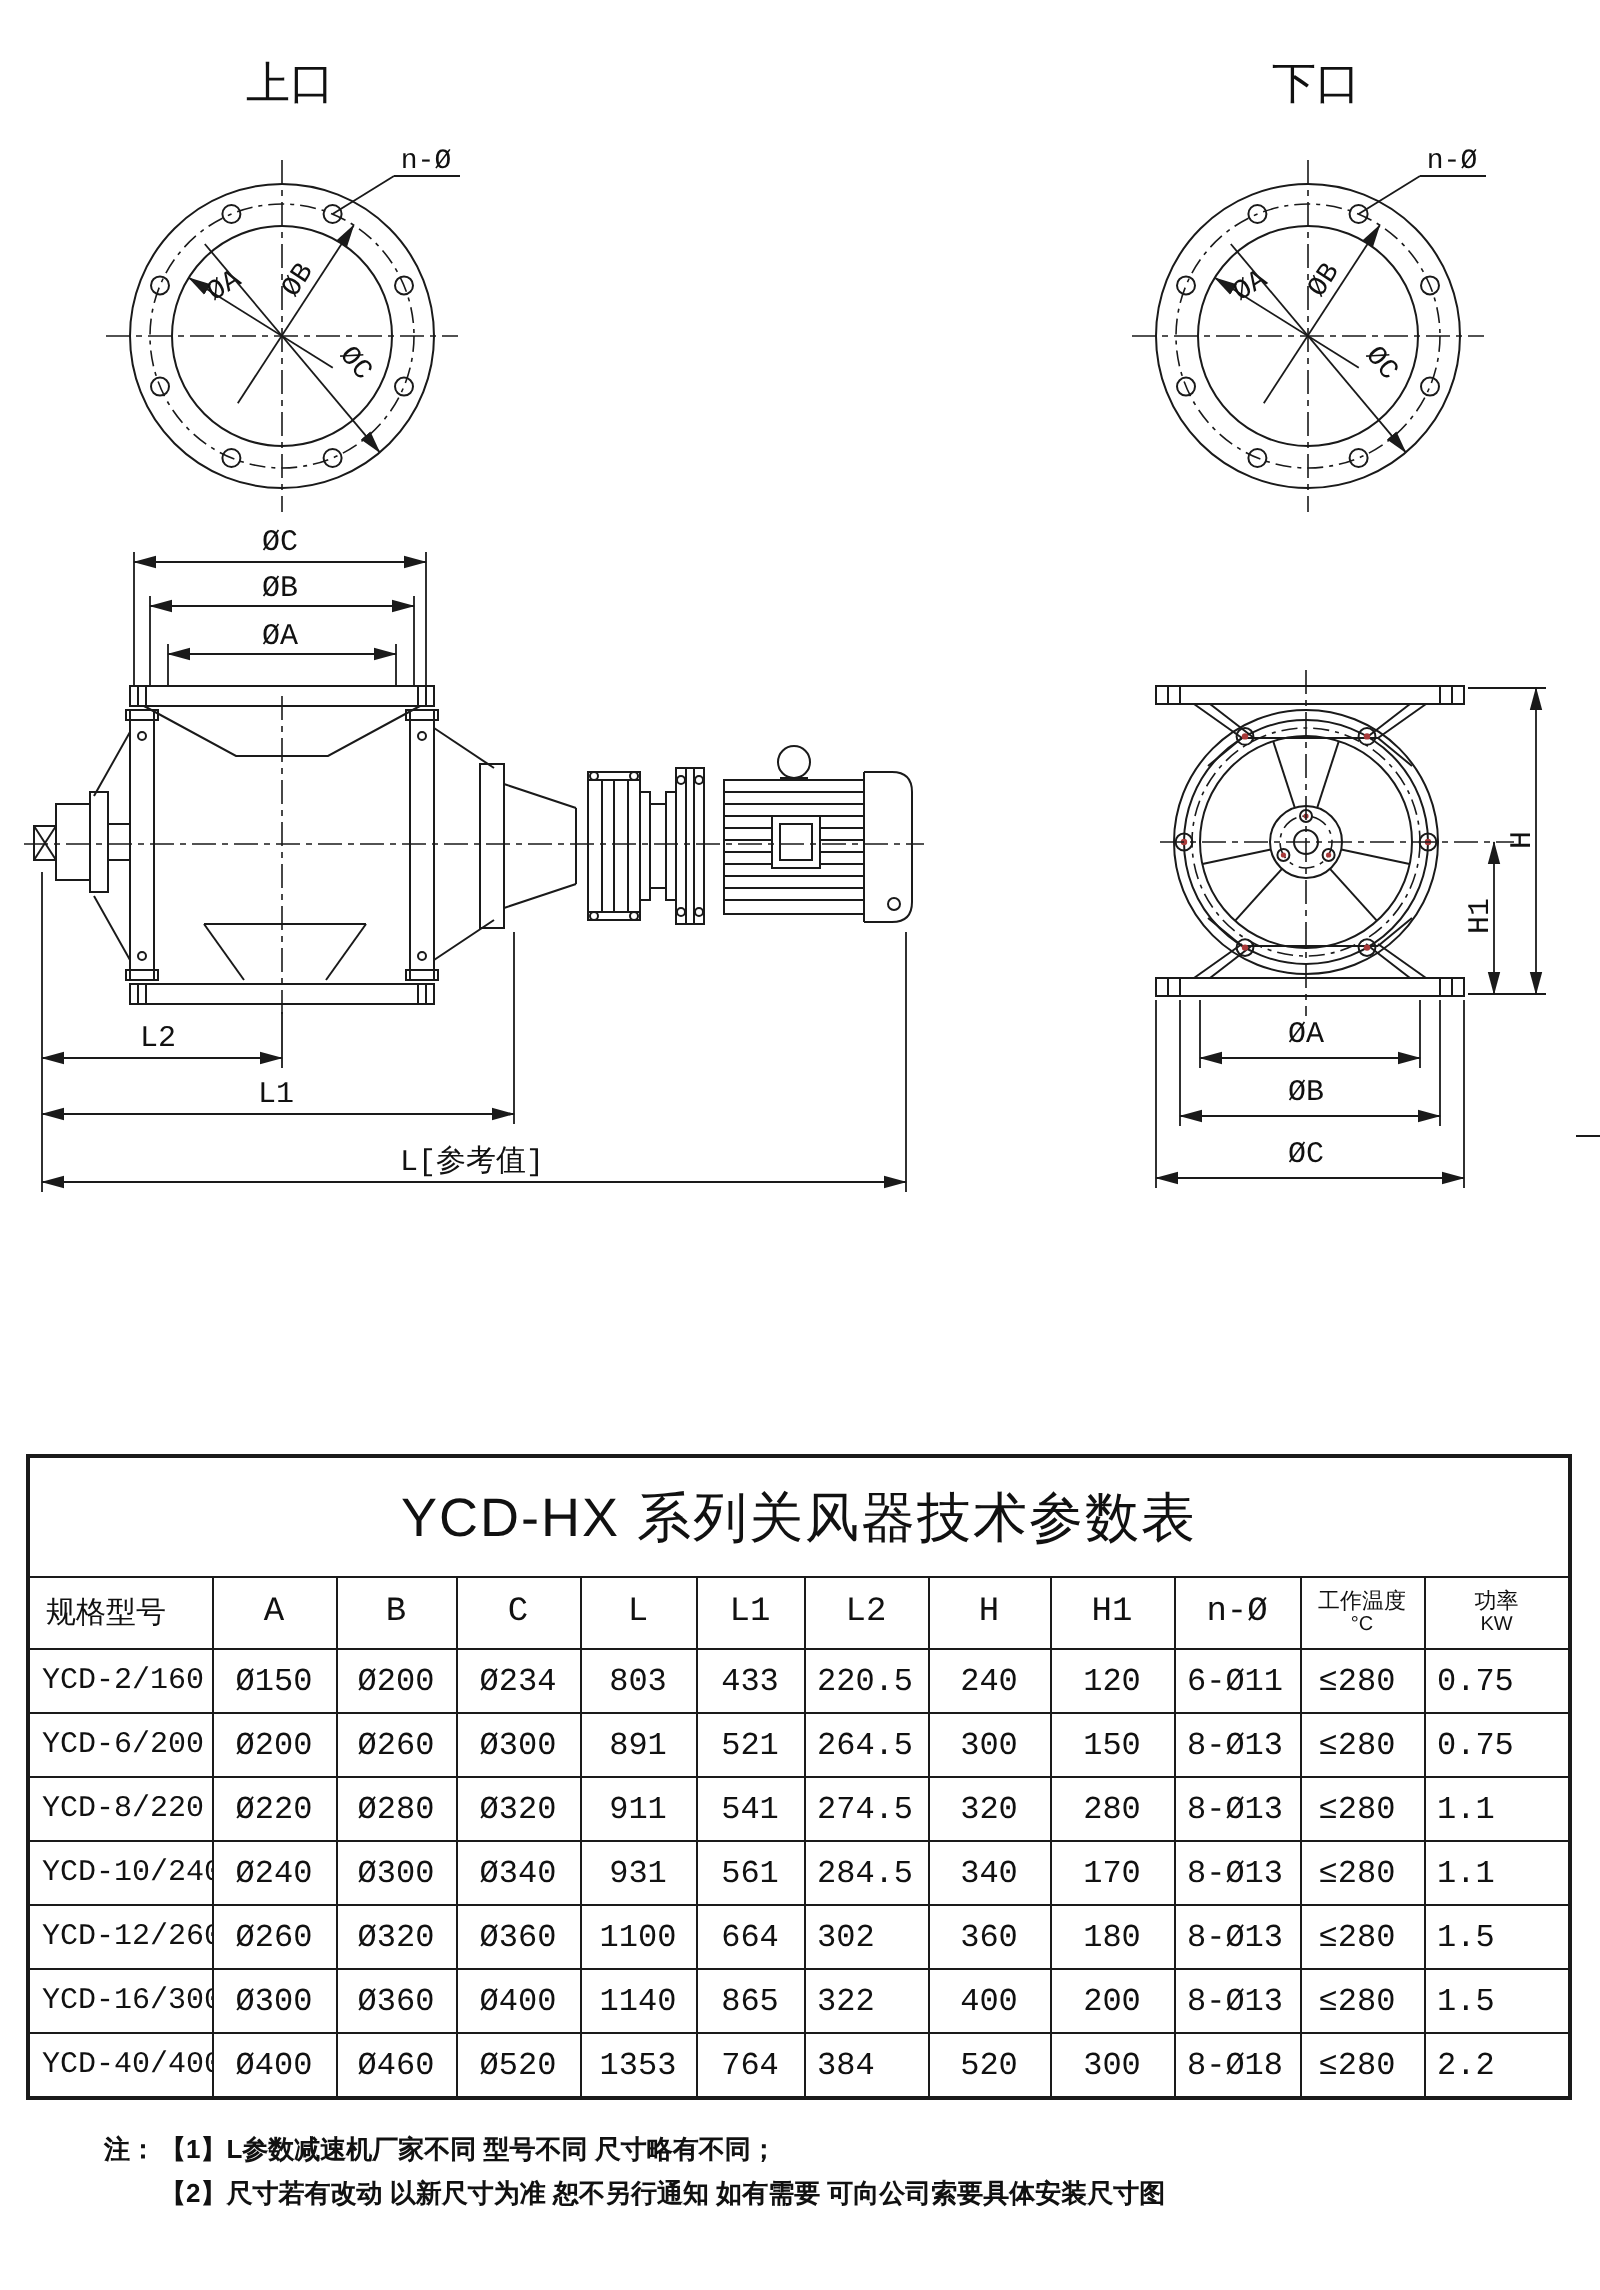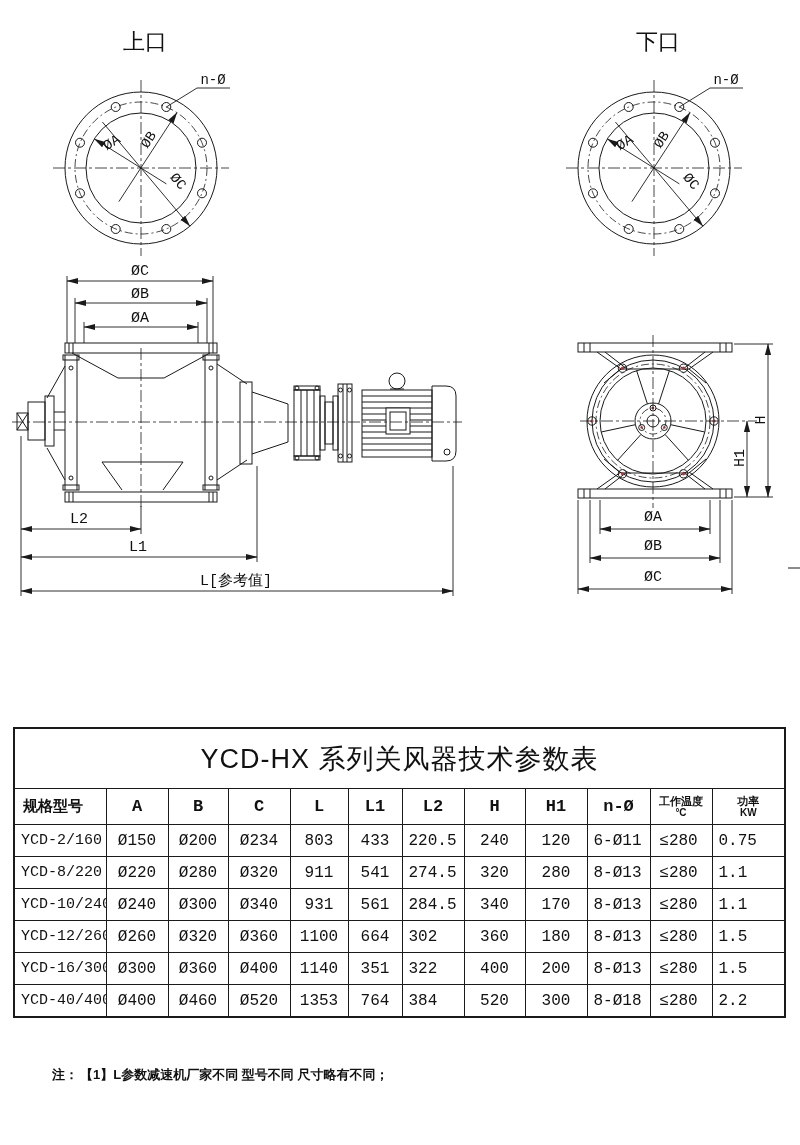--- a/index.html
+++ b/index.html
@@ -12,21 +12,21 @@
   .dim{stroke:#1a1a1a;fill:none;stroke-width:0.9;}
   .dt{font-family:"Liberation Mono","DejaVu Sans Mono",monospace;font-size:15px;}
   .dts{font-family:"Liberation Mono","DejaVu Sans Mono",monospace;font-size:14px;}
   .cjt{font-family:"Liberation Sans",sans-serif;font-size:22px;}
   .boltdot{fill:#a83a3a;stroke:none;}
 
   #spec-table{position:absolute;left:13px;top:683px;width:771px;border-collapse:collapse;table-layout:fixed;margin-top:44px;}
   #spec-table td,#spec-table th{border:1px solid #1a1a1a;overflow:hidden;white-space:nowrap;}
   #spec-table{border:2px solid #1a1a1a;}
   .title-row td{height:57px;text-align:center;font-size:27px;letter-spacing:1px;font-family:"Liberation Sans",sans-serif;}
-  .head-row th{height:33px;font-weight:bold;font-family:"Liberation Mono","DejaVu Sans Mono",monospace;font-size:17px;text-align:center;}
+  .head-row th{height:33px;font-weight:normal;font-family:"Liberation Mono","DejaVu Sans Mono",monospace;font-size:17px;text-align:center;}
   .head-row th.model-h{font-family:"Liberation Sans",sans-serif;font-size:15px;text-align:left;padding-left:8px;}
   .head-row th.stack{font-family:"Liberation Sans",sans-serif;font-size:11px;line-height:12px;}
   .head-row th.stack .sub{font-size:10px;}
   #spec-table tbody td{height:29px;font-family:"Liberation Mono","DejaVu Sans Mono",monospace;font-size:16px;text-align:center;}
   #spec-table tbody td:first-child{font-size:15px;}
   #spec-table tbody td.a-left{text-align:left;padding-left:6px;font-family:Liberation Mono, monospace;}
   #spec-table tbody td.a-right{text-align:center;padding-right:6px;}
 
   .notes{position:absolute;left:52px;top:1064px;display:flex;font-size:13px;font-weight:bold;line-height:22px;}
   .notes .lines{margin-left:2px;}
@@ -360,20 +360,34 @@
         <td class="a-center">803</td>
         <td class="a-center">433</td>
         <td class="a-left">220.5</td>
         <td class="a-center">240</td>
         <td class="a-center">120</td>
         <td class="a-left">6-Ø11</td>
         <td class="a-right">≤280</td>
         <td class="a-left">0.75</td>
       </tr>
       <tr>
+        <td class="a-left">YCD-6/200</td>
+        <td class="a-center">Ø200</td>
+        <td class="a-center">Ø260</td>
+        <td class="a-center">Ø300</td>
+        <td class="a-center">891</td>
+        <td class="a-center">521</td>
+        <td class="a-left">264.5</td>
+        <td class="a-center">300</td>
+        <td class="a-center">150</td>
+        <td class="a-left">8-Ø13</td>
+        <td class="a-right">≤280</td>
+        <td class="a-left">0.75</td>
+      </tr>
+      <tr>
         <td class="a-left">YCD-8/220</td>
         <td class="a-center">Ø220</td>
         <td class="a-center">Ø280</td>
         <td class="a-center">Ø320</td>
         <td class="a-center">911</td>
         <td class="a-center">541</td>
         <td class="a-left">274.5</td>
         <td class="a-center">320</td>
         <td class="a-center">280</td>
         <td class="a-left">8-Ø13</td>
@@ -407,21 +421,21 @@
         <td class="a-left">8-Ø13</td>
         <td class="a-right">≤280</td>
         <td class="a-left">1.5</td>
       </tr>
       <tr>
         <td class="a-left">YCD-16/300</td>
         <td class="a-center">Ø300</td>
         <td class="a-center">Ø360</td>
         <td class="a-center">Ø400</td>
         <td class="a-center">1140</td>
-        <td class="a-center">351</td>
+        <td class="a-center">865</td>
         <td class="a-left">322</td>
         <td class="a-center">400</td>
         <td class="a-center">200</td>
         <td class="a-left">8-Ø13</td>
         <td class="a-right">≤280</td>
         <td class="a-left">1.5</td>
       </tr>
       <tr>
         <td class="a-left">YCD-40/400</td>
         <td class="a-center">Ø400</td>
@@ -437,17 +451,18 @@
         <td class="a-left">2.2</td>
       </tr>
     </tbody>
 </table>
 
 
 <div class="notes">
   <span>注：</span>
   <div class="lines">
     <div>【1】L参数减速机厂家不同  型号不同  尺寸略有不同；</div>
+    <div>【2】尺寸若有改动  以新尺寸为准  恕不另行通知  如有需要  可向公司索要具体安装尺寸图</div>
   </div>
 </div>
 
 
 
 
 </body></html>

